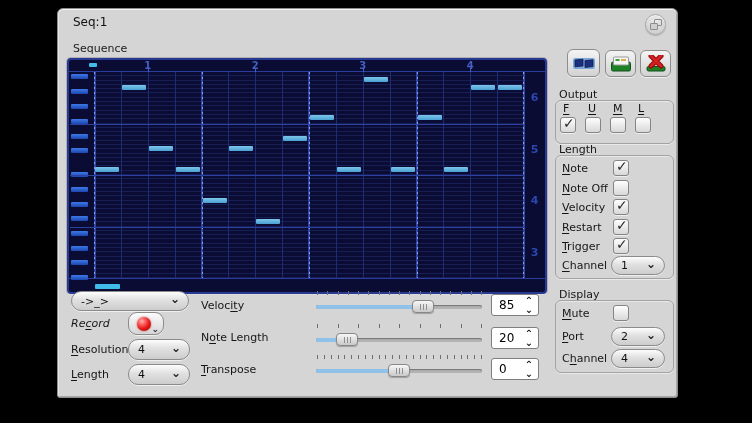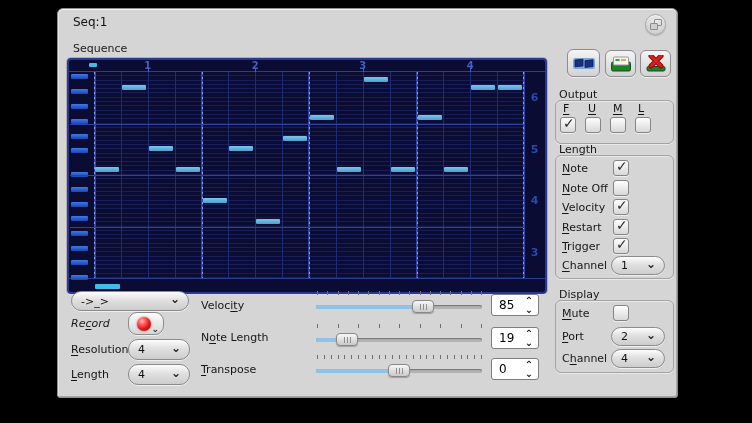--- a/index.html
+++ b/index.html
@@ -325,21 +325,21 @@
         <span class="tick" style="left: 103.5px;"></span>
         <span class="tick" style="left: 124px;"></span>
         <span class="tick" style="left: 144.5px;"></span>
         <span class="tick" style="left: 165px;"></span>
         <div class="groove">
           <div class="fill" style="width: 18%;"></div>
         </div>
         <div class="handle" style="left: 19.52px;"></div>
       </div>
     <div class="spin" style="left:433px; top:318px;">
-      <span class="val">19</span>
+      <span class="val">20</span>
       <span class="arrows">
           <span>⌃</span>
           <span>⌄</span>
         </span>
     </div>
 
     <div class="lbl" style="left:143px; top:354px;"><u>T</u>ranspose</div>
     <div class="slider" style="top:354px;">
         <span class="tick" style="left: 1px;"></span>
         <span class="tick" style="left: 7.83333px;"></span>

